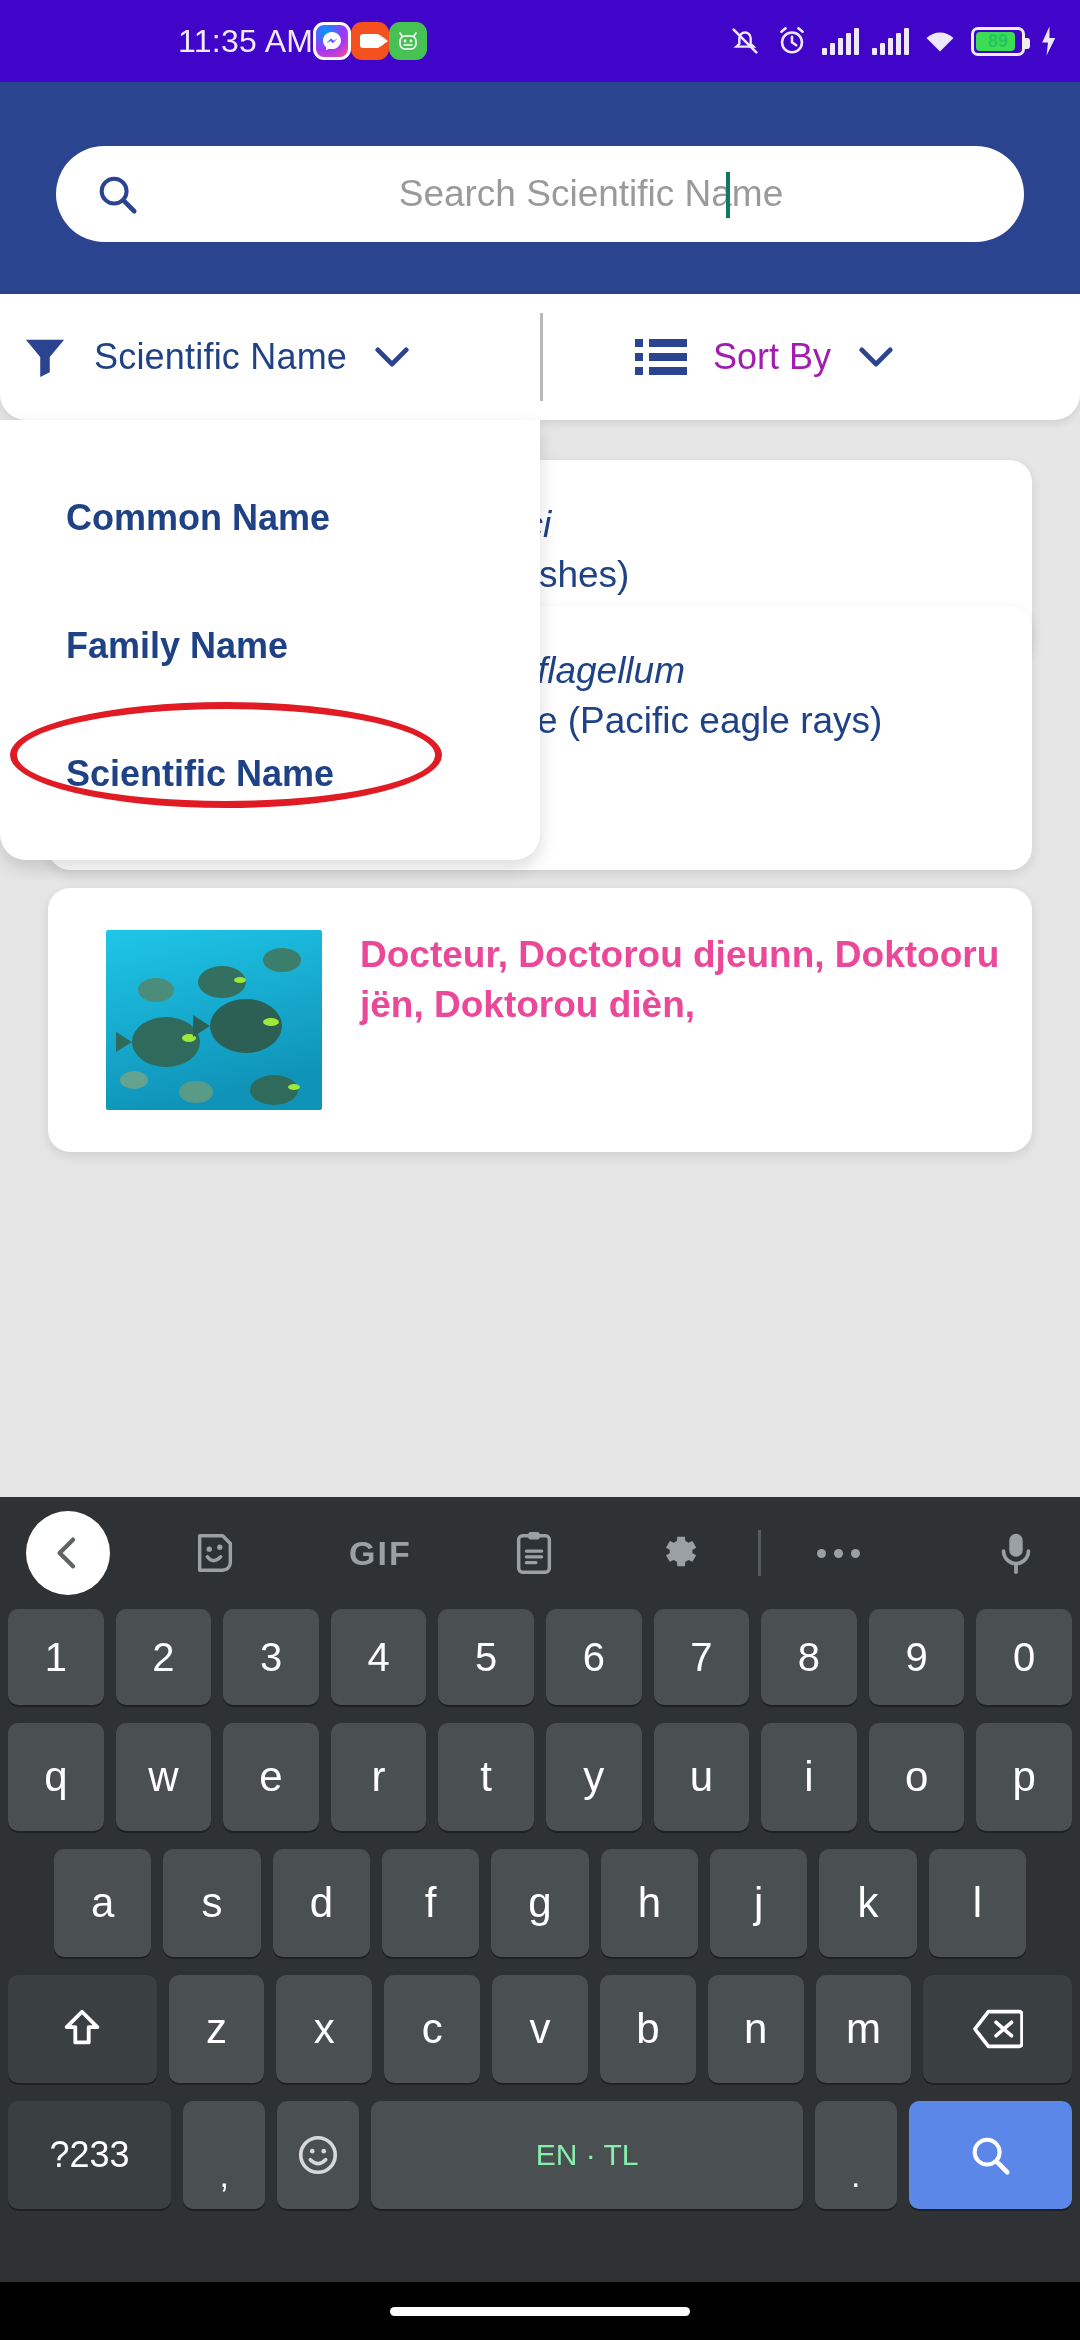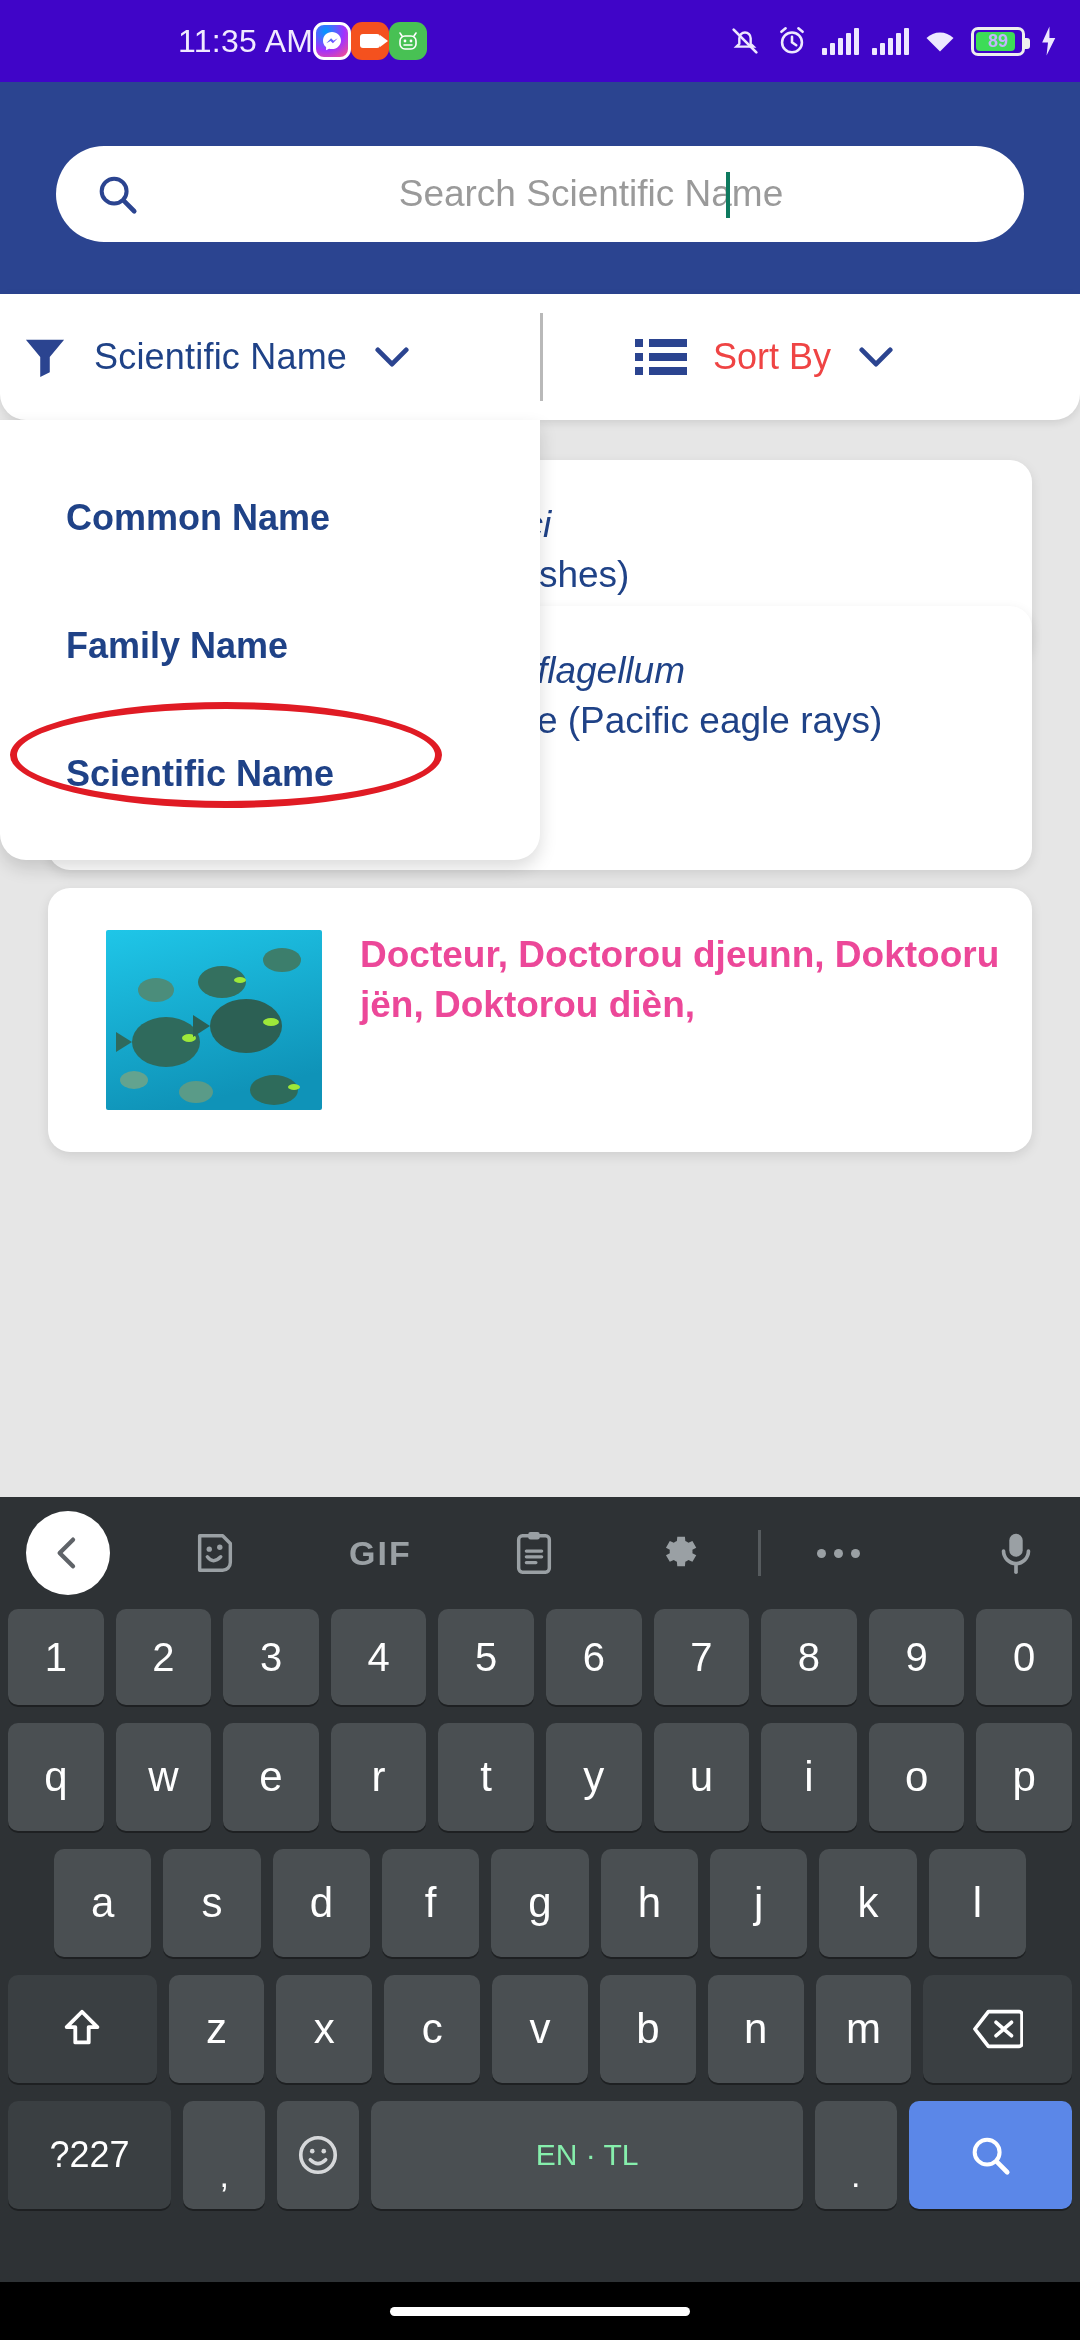--- a/index.html
+++ b/index.html
@@ -29,21 +29,21 @@
   .app-green svg { width: 26px; height: 26px; }
   .sb-right { margin-left: auto; margin-right: 22px; display: flex; align-items: center; gap: 13px; }
   .sb-right svg { display: block; }
   .sig { display: flex; align-items: flex-end; gap: 3px; height: 27px; }
   .sig i { display:block; width: 5px; background:#ede8ff; border-radius:1px; }
   .sig i:nth-child(1){height:7px}.sig i:nth-child(2){height:12px}
   .sig i:nth-child(3){height:17px}.sig i:nth-child(4){height:22px}.sig i:nth-child(5){height:27px}
   .batt { position: relative; width: 54px; height: 29px; border: 3px solid #eee; border-radius: 7px; display:flex; align-items:center; justify-content:center;}
   .batt:after { content:""; position:absolute; right:-8px; top:8px; width:5px; height:11px; background:#eee; border-radius:0 3px 3px 0;}
   .batt .fill { position:absolute; left:2px; top:2px; bottom:2px; width:82%; background:#3ddc57; border-radius:4px;}
-  .batt span { position: relative; font-size: 18px; color: #c4b5fd; font-weight: bold; z-index:2;}
+  .batt span { position: relative; font-size: 18px; color: #22c55e; font-weight: bold; z-index:2;}
 
   
   .appheader {
     position: absolute; top: 82px; left: 0; width: 1080px; height: 212px;
     background: #2b4490;
   }
   .searchbar {
     position: absolute; left: 56px; top: 64px; width: 968px; height: 96px;
     background: #fff; border-radius: 48px;
     display: flex; align-items: center; gap: 18px;
@@ -61,21 +61,21 @@
     box-shadow: 0 3px 9px rgba(0,0,0,.10);
     z-index: 5;
   }
   .filter-left { display: flex; align-items: center; width: 540px; padding-left: 22px; }
   .funnel { width: 46px; height: 42px; flex:none; }
   .filter-label { font-size: 36px; color: #1f4287; font-weight: 500; margin-left: 26px; letter-spacing:.2px;}
   .chev { width: 34px; height: 22px; margin-left: 28px; flex:none;}
   .vdiv { width: 3px; height: 88px; background: #b9b9b9; }
   .filter-right { display: flex; align-items: center; flex: 1; padding-left: 92px; }
   .listicon { width: 52px; height: 40px; flex:none;}
-  .sort-label { font-size: 36px; color: #ef4444; font-weight: 500; margin-left: 26px; }
+  .sort-label { font-size: 36px; color: #a21caf; font-weight: 500; margin-left: 26px; }
 
   
   .dropdown {
     position: absolute; top: 420px; left: 0; width: 540px; height: 440px;
     background: #fff; border-radius: 0 0 26px 26px;
     box-shadow: 0 8px 18px rgba(0,0,0,.14);
     z-index: 12;
     padding-top: 34px;
   }
   .dd-item {
@@ -408,21 +408,21 @@
         <div class="key">n</div>
         <div class="key">m</div>
         <div class="key special">
           <svg width="50" height="40" viewBox="0 0 26 20">
               <path d="M8 1h16a1.5 1.5 0 011.5 1.5v15A1.5 1.5 0 0124 19H8L1 10z" fill="none" stroke="#fff" stroke-width="1.9" stroke-linejoin="round"></path>
               <path d="M12 6.5l8 7M20 6.5l-8 7" stroke="#fff" stroke-width="1.9" stroke-linecap="round"></path>
             </svg>
         </div>
       </div>
       <div class="kb-row">
-        <div class="key sym">?227</div>
+        <div class="key sym">?233</div>
         <div class="key sp-comma">,</div>
         <div class="key sp-emoji">
           <svg width="46" height="46" viewBox="0 0 24 24">
               <circle cx="12" cy="12" r="9" fill="none" stroke="#d6d8da" stroke-width="1.9"></circle>
               <circle cx="9" cy="10" r="1.2" fill="#d6d8da"></circle>
               <circle cx="15" cy="10" r="1.2" fill="#d6d8da"></circle>
               <path d="M8 14.5q4 4 8 0" fill="none" stroke="#d6d8da" stroke-width="1.9" stroke-linecap="round"></path>
             </svg>
         </div>
         <div class="key space">EN · TL</div>

